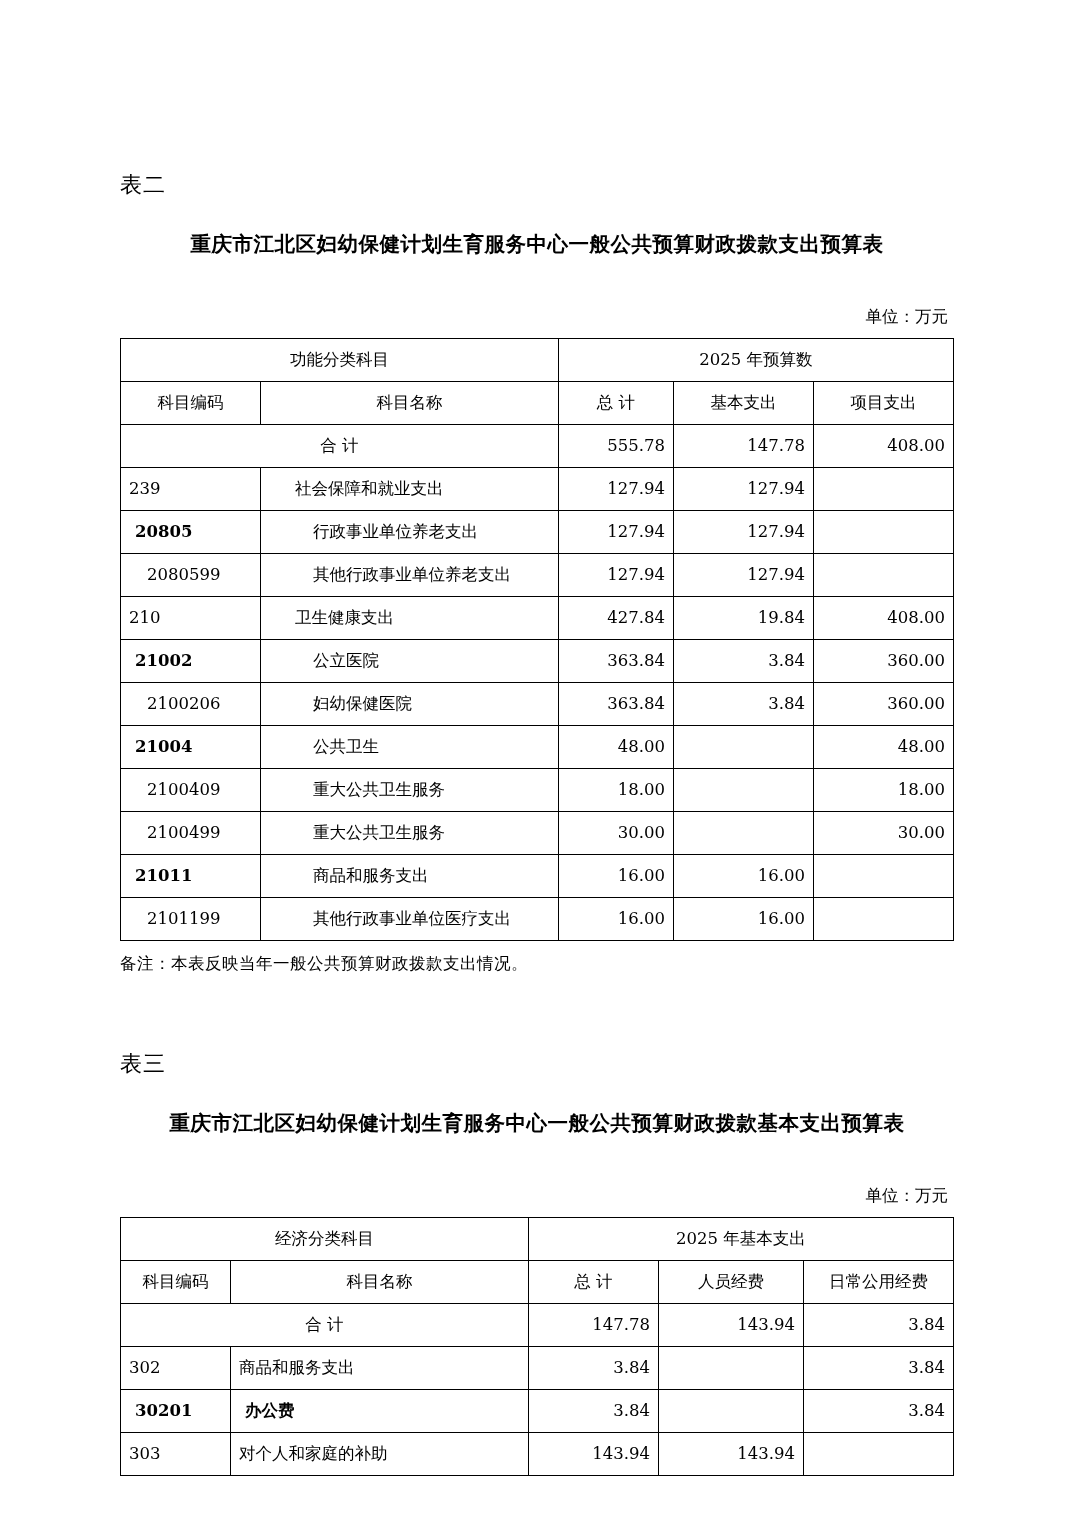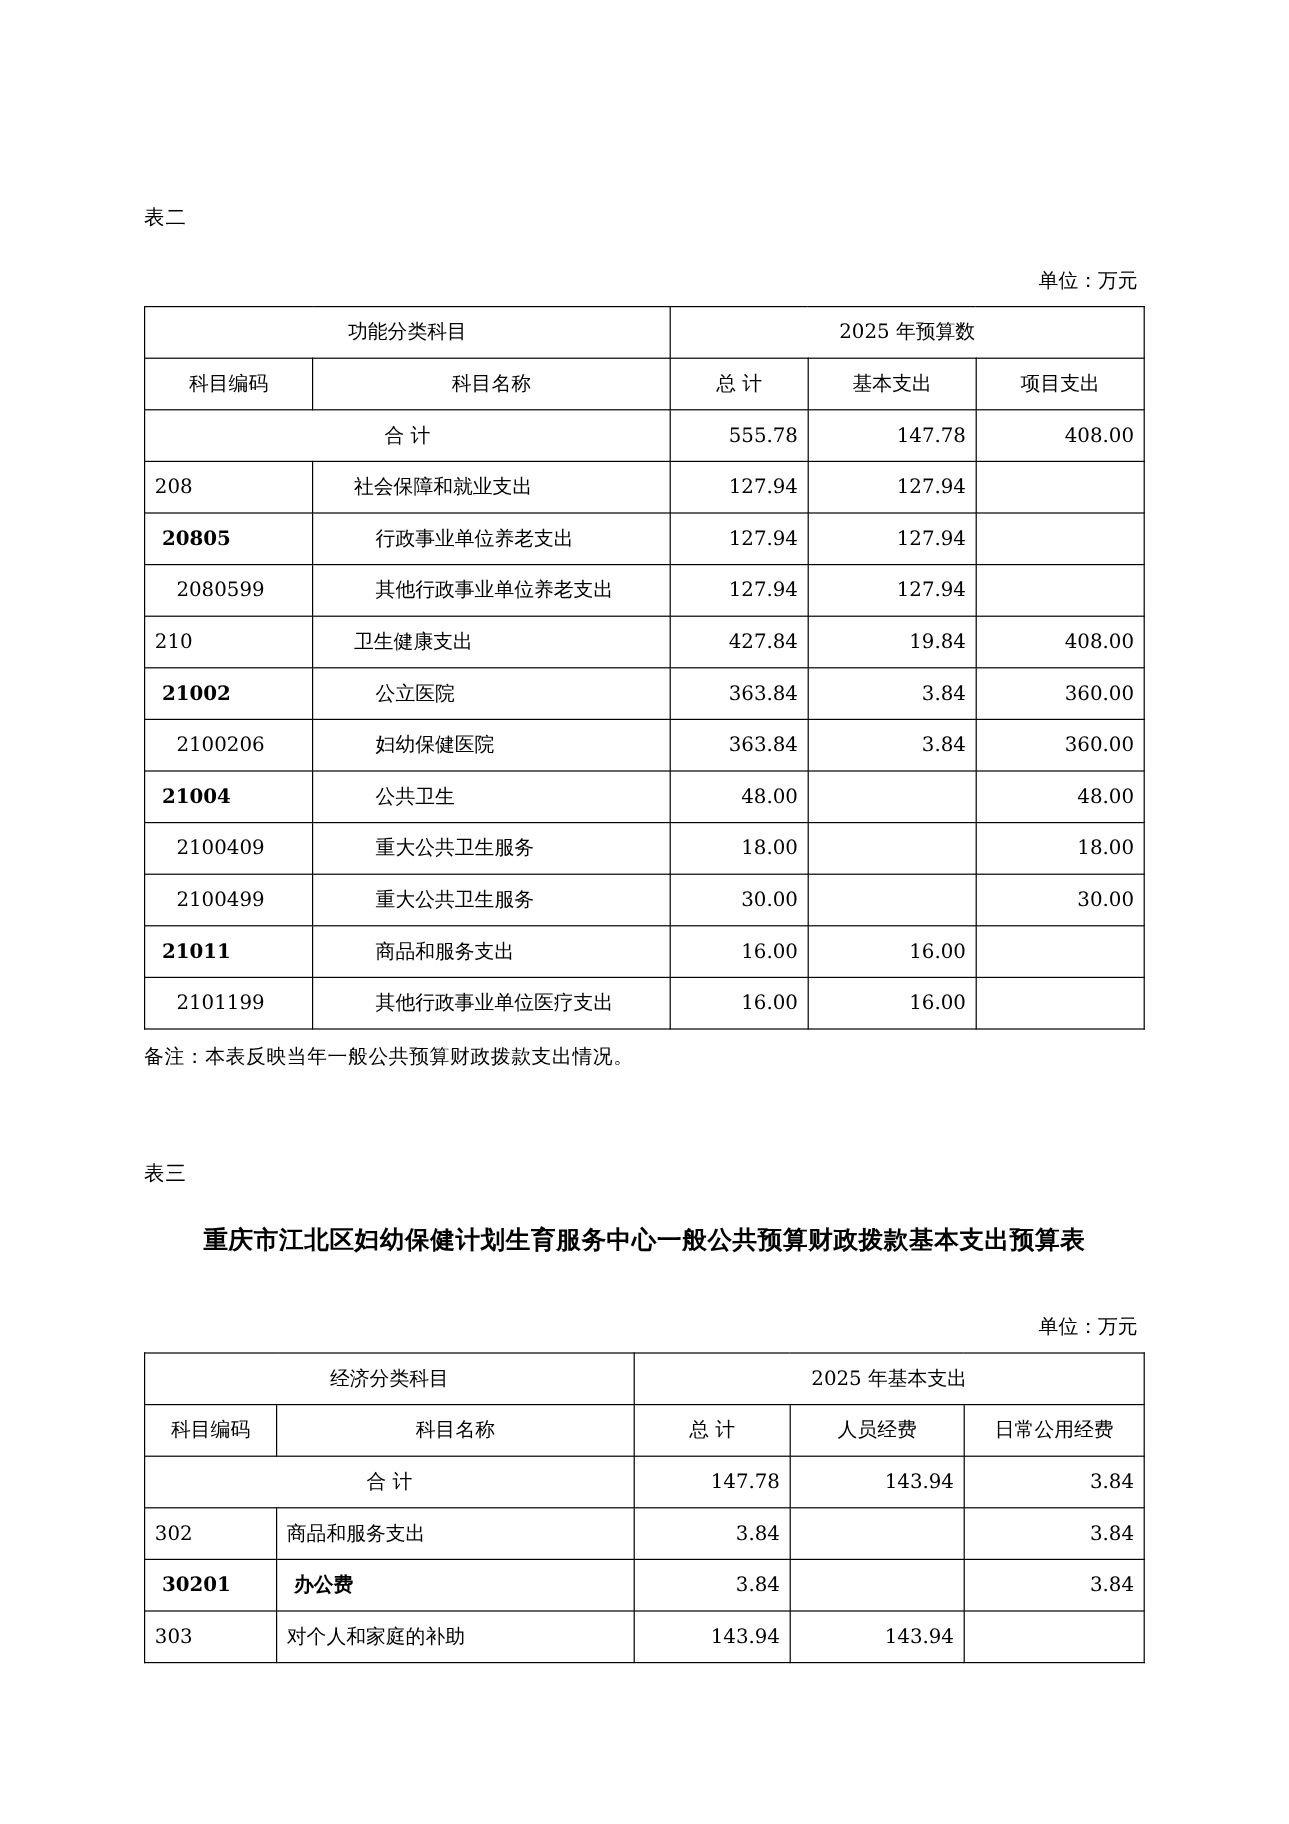--- a/index.html
+++ b/index.html
@@ -17,21 +17,21 @@
     width: 1074px;
     min-height: 1520px;
     box-sizing: border-box;
     padding: 170px 120px 40px 120px;
     position: relative;
   }
   .section {
     margin-bottom: 0;
   }
   .section-tag {
-    font-size: 17px;
+    font-size: 22px;
     font-family: Liberation Serif, serif;
     margin-bottom: 30px;
     letter-spacing: 1px;
   }
   .doc-title {
     text-align: center;
     font-size: 20.5px;
     font-weight: bold;
     letter-spacing: 0.5px;
     margin-bottom: 48px;
@@ -82,20 +82,21 @@
 </style>
 </head>
 <body>
 
 <div class="page">
 
   <div class="section">
 
     <div class="section-tag">表二</div>
 
+    <div class="doc-title">重庆市江北区妇幼保健计划生育服务中心一般公共预算财政拨款支出预算表</div>
 
     <div class="unit-line">单位：万元</div>
 
     <table class="budget">
       <colgroup>
         <col class="col-code">
           <col class="col-name">
           <col class="col-total">
           <col class="col-basic">
           <col class="col-proj">
@@ -113,21 +114,21 @@
           <td class="c-center">项目支出</td>
         </tr>
         <tr>
           <td class="c-center" colspan="2">合 计</td>
           <td class="c-right">555.78</td>
           <td class="c-right">147.78</td>
           <td class="c-right">408.00</td>
         </tr>
 
         <tr>
-          <td class="c-left">208</td>
+          <td class="c-left">239</td>
           <td class="c-left nm-indent1">社会保障和就业支出</td>
           <td class="c-right">127.94</td>
           <td class="c-right">127.94</td>
           <td class="c-right"></td>
         </tr>
         <tr>
           <td class="c-left indent1">20805</td>
           <td class="c-left nm-indent2">行政事业单位养老支出</td>
           <td class="c-right">127.94</td>
           <td class="c-right">127.94</td>

